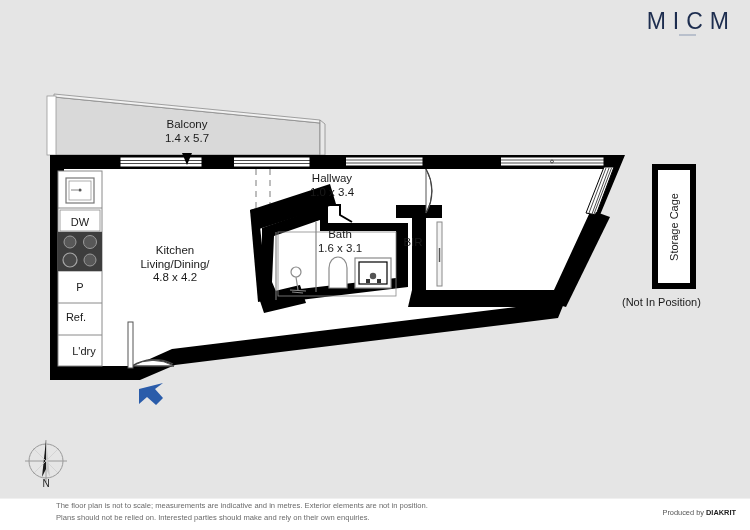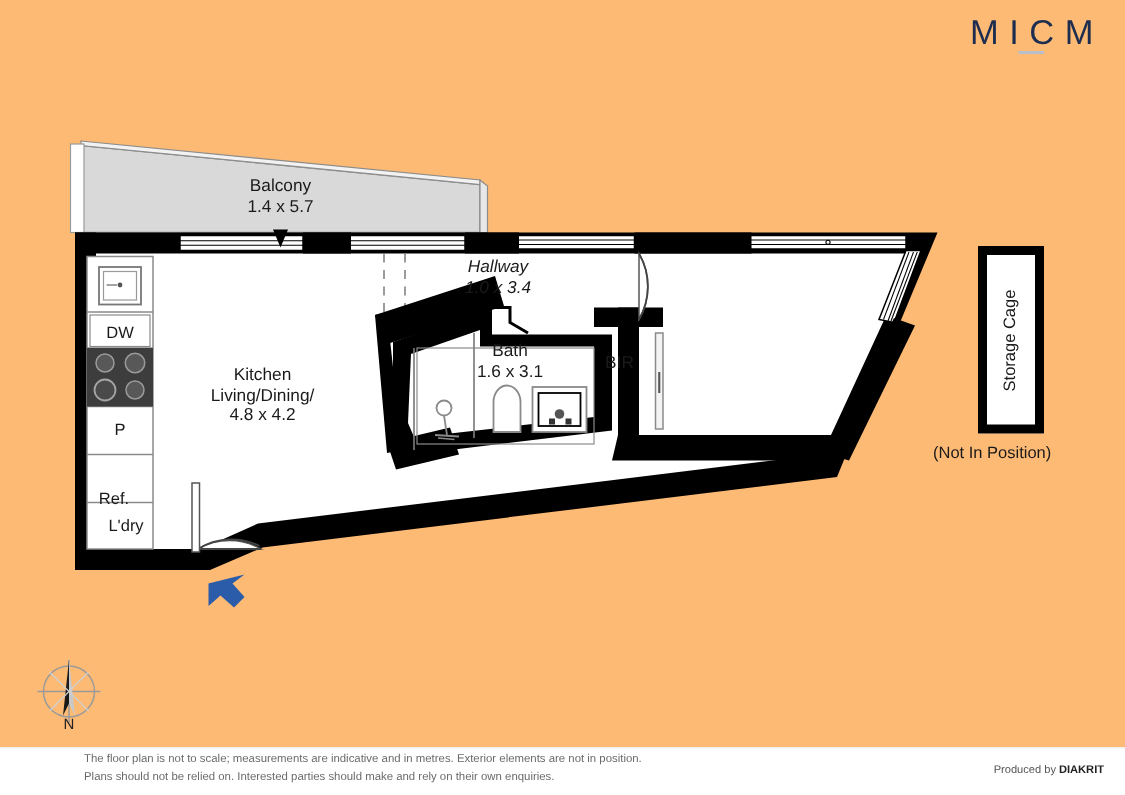--- a/index.html
+++ b/index.html
@@ -13,21 +13,21 @@
     font-family: "Liberation Sans", sans-serif;
     color: #1a1a1a;
     position: relative;
     overflow: hidden;
   }
   #page {
     position: absolute;
     left: 0; top: 0;
     width: 750px;
     height: 530px;
-    background: #fdba74;
+    background: #e5e5e5;
   }
   
   #brand {
     position: absolute;
     right: 14px;
     top: 10px;
     text-align: right;
   }
   #brand .wordmark {
     font-family: "Liberation Sans", sans-serif;
@@ -64,36 +64,36 @@
     color: #1a1a1a;
     white-space: nowrap;
     pointer-events: none;
   }
   .lbl .nm { font-size: 11.5px; }
   .lbl .dm { font-size: 11.5px; }
   .lbl-sm { font-size: 11px; }
 
   #lbl-balcony { left: 132px; top: 118px; width: 110px; }
   #lbl-living  { left: 100px; top: 244px; width: 150px; }
-  #lbl-hallway { left: 272px; top: 172px; width: 120px; font-style: italic; }
+  #lbl-hallway { left: 272px; top: 172px; width: 120px; }
   #lbl-bath    { left: 290px; top: 228px; width: 100px; }
   #lbl-bir     { left: 392px; top: 236px; width: 42px; text-align: center; }
   #lbl-bedroom { left: 450px; top: 201px; width: 110px; }
 
   
   .apl {
     position: absolute;
     font-size: 11px;
     color: #1a1a1a;
     text-align: center;
     pointer-events: none;
   }
   #apl-dw   { left: 63px; top: 216px; width: 34px; }
   #apl-p    { left: 63px; top: 281px; width: 34px; }
-  #apl-ref  { left: 60px; top: 327px; width: 32px; }
+  #apl-ref  { left: 60px; top: 311px; width: 32px; }
   #apl-ldry { left: 58px; top: 345px; width: 52px; }
 
   
   #storage {
     position: absolute;
     left: 652px;
     top: 164px;
     width: 44px;
     height: 125px;
     border: 6px solid #000;

